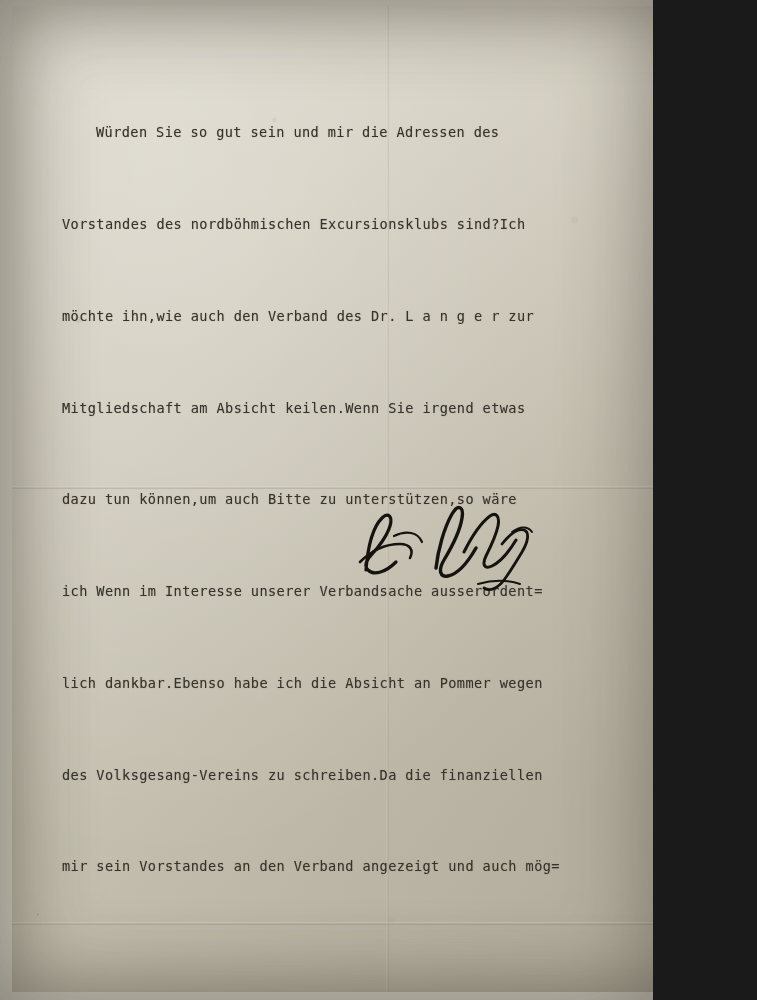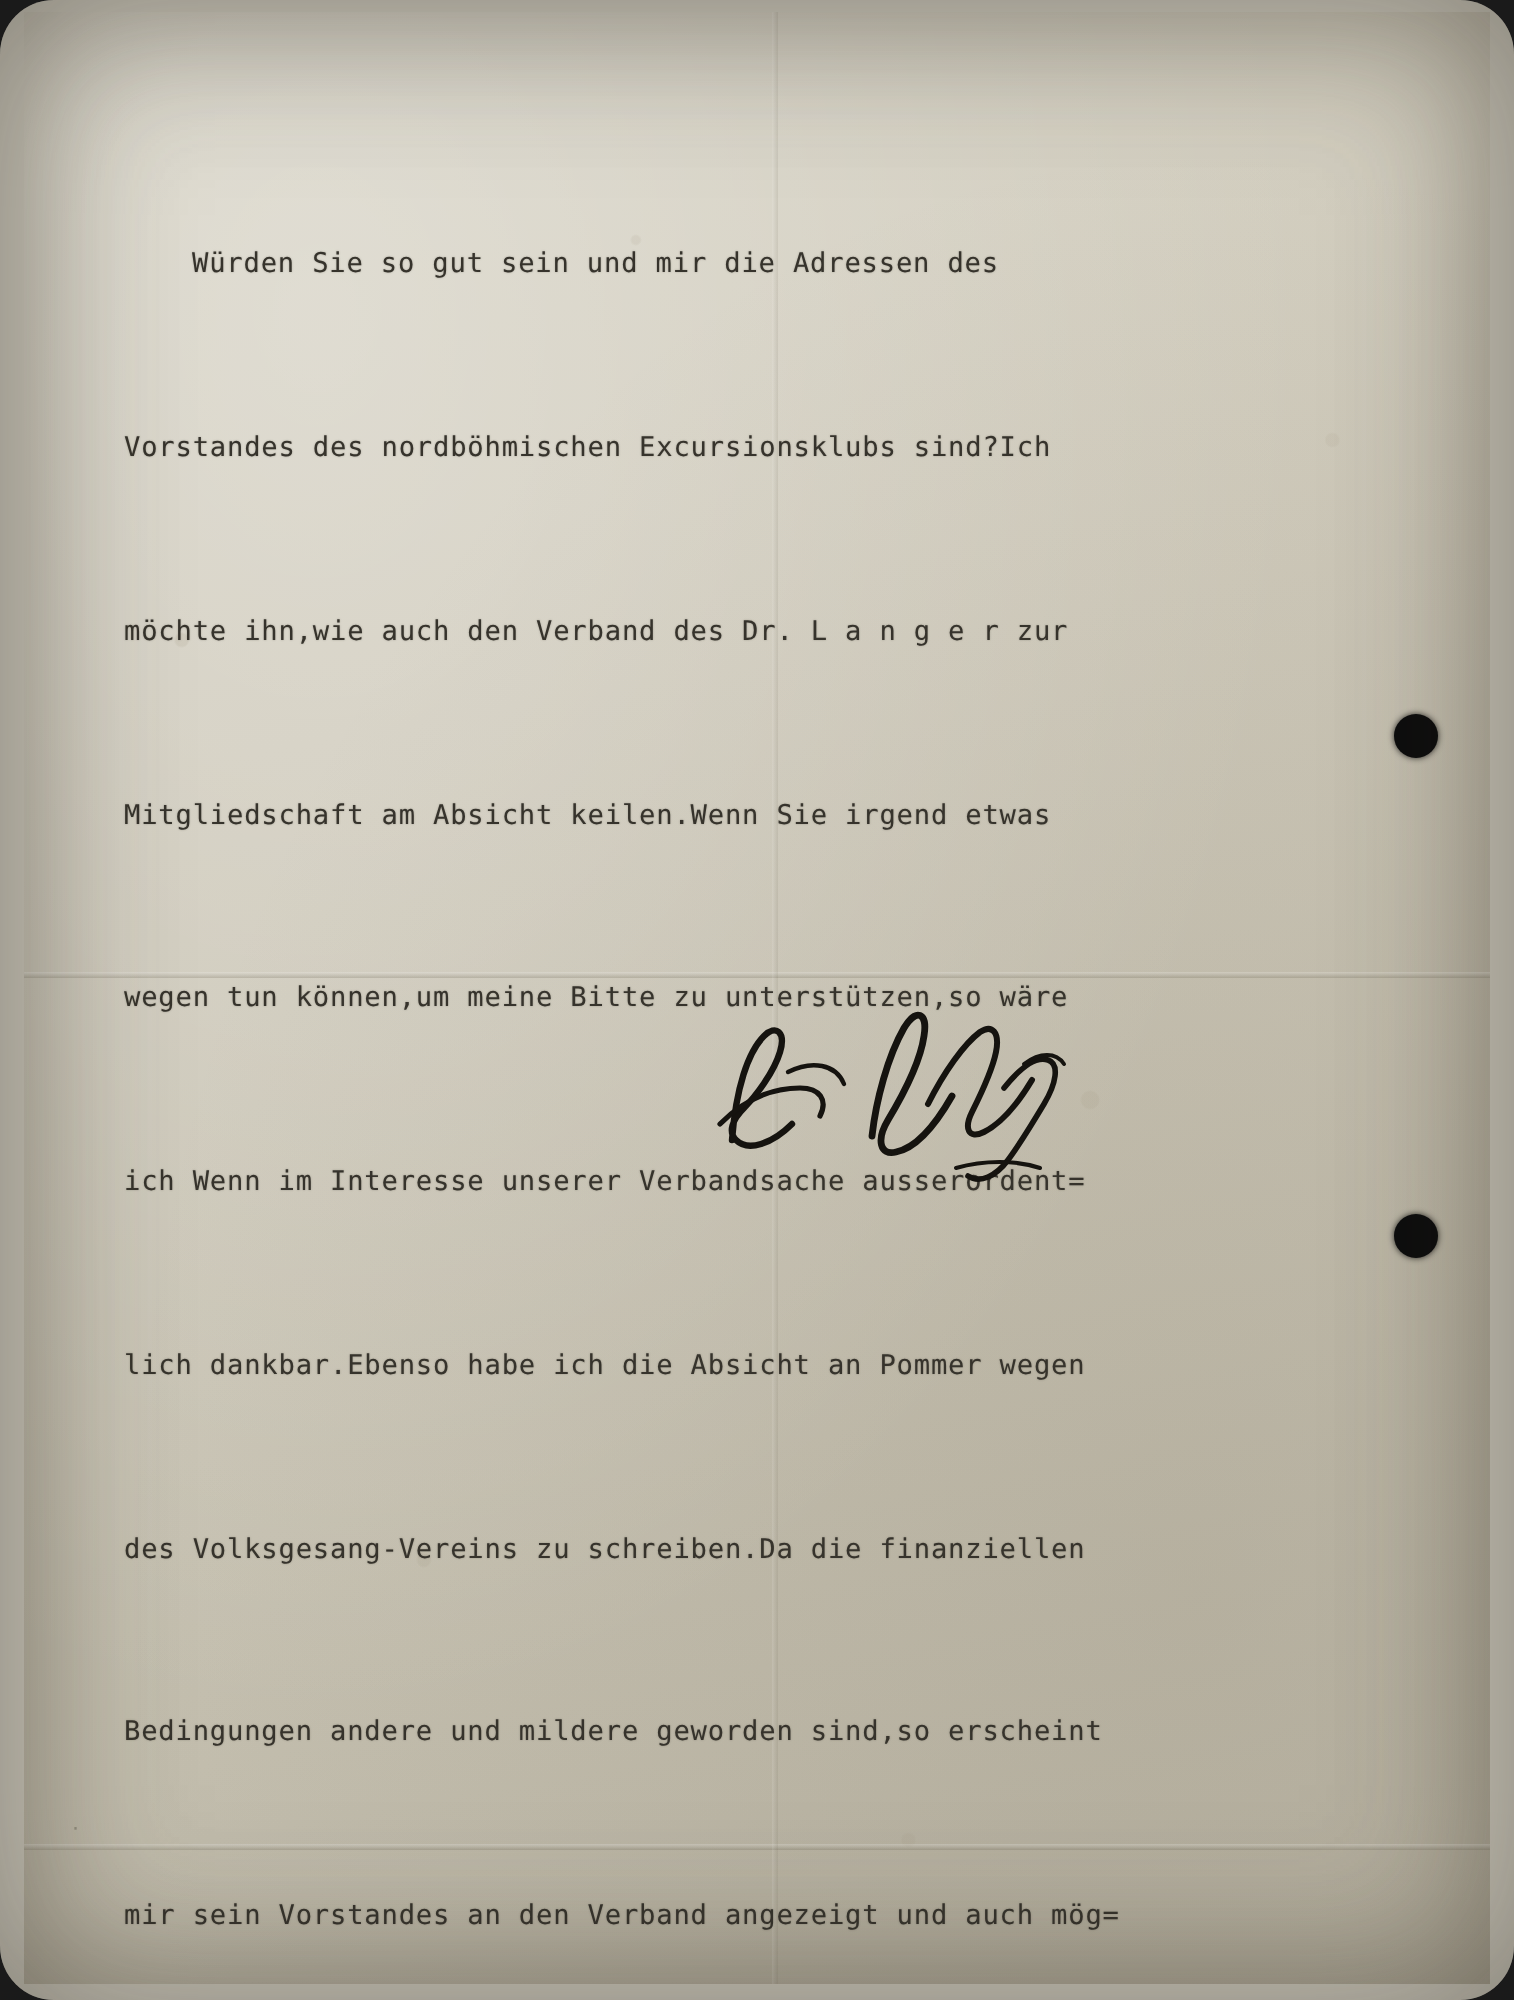--- a/index.html
+++ b/index.html
@@ -2,26 +2,25 @@
 <html><head>
 <meta charset="utf-8">
 <style>
   html, body {
     margin: 0;
     padding: 0;
     background: #1a1a1a;
   }
   .page {
     position: relative;
-    width: 757px;
+    width: 653px;
     height: 1000px;
     overflow: hidden;
     background: #c9c5b8;
     font-family: "DejaVu Sans Mono", monospace;
-    border-radius: 27px;
   }
   
   .sheet {
     position: absolute;
     left: 12px;
     top: 6px;
     width: 733px;
     height: 986px;
     background:
       radial-gradient(ellipse at 20% 15%, rgba(255,255,255,0.28), rgba(255,255,255,0) 60%),
@@ -135,25 +134,24 @@
 
   <div class="fold-h f1"></div>
   <div class="fold-h f2"></div>
   <div class="fold-v v1"></div>
 
   <div class="typed">
     <span class="ln indent">Würden Sie so gut sein und mir die Adressen des</span>
     <span class="ln">Vorstandes des nordböhmischen Excursionsklubs sind?Ich</span>
     <span class="ln">möchte ihn,wie auch den Verband des Dr. L a n g e r zur</span>
     <span class="ln">Mitgliedschaft am Absicht keilen.Wenn Sie irgend etwas</span>
-    <span class="ln">wegen tun können,um meine Bitte zu unterstützen,so wäre</span>
+    <span class="ln">dazu tun können,um auch Bitte zu unterstützen,so wäre</span>
     <span class="ln">ich Wenn im Interesse unserer Verbandsache ausserordent=</span>
     <span class="ln">lich dankbar.Ebenso habe ich die Absicht an Pommer wegen</span>
     <span class="ln">des Volksgesang-Vereins zu schreiben.Da die finanziellen</span>
-    <span class="ln">Bedingungen andere und mildere geworden sind,so erscheint</span>
     <span class="ln">mir sein Vorstandes an den Verband angezeigt und auch mög=</span>
     
     
     <span class="para-gap"></span>
     
   </div>
 
   <div class="sig">
     <svg width="230" height="110" viewBox="0 0 230 110" xmlns="http://www.w3.org/2000/svg">
       <g fill="none" stroke="#15130f" stroke-linecap="round" stroke-linejoin="round">

